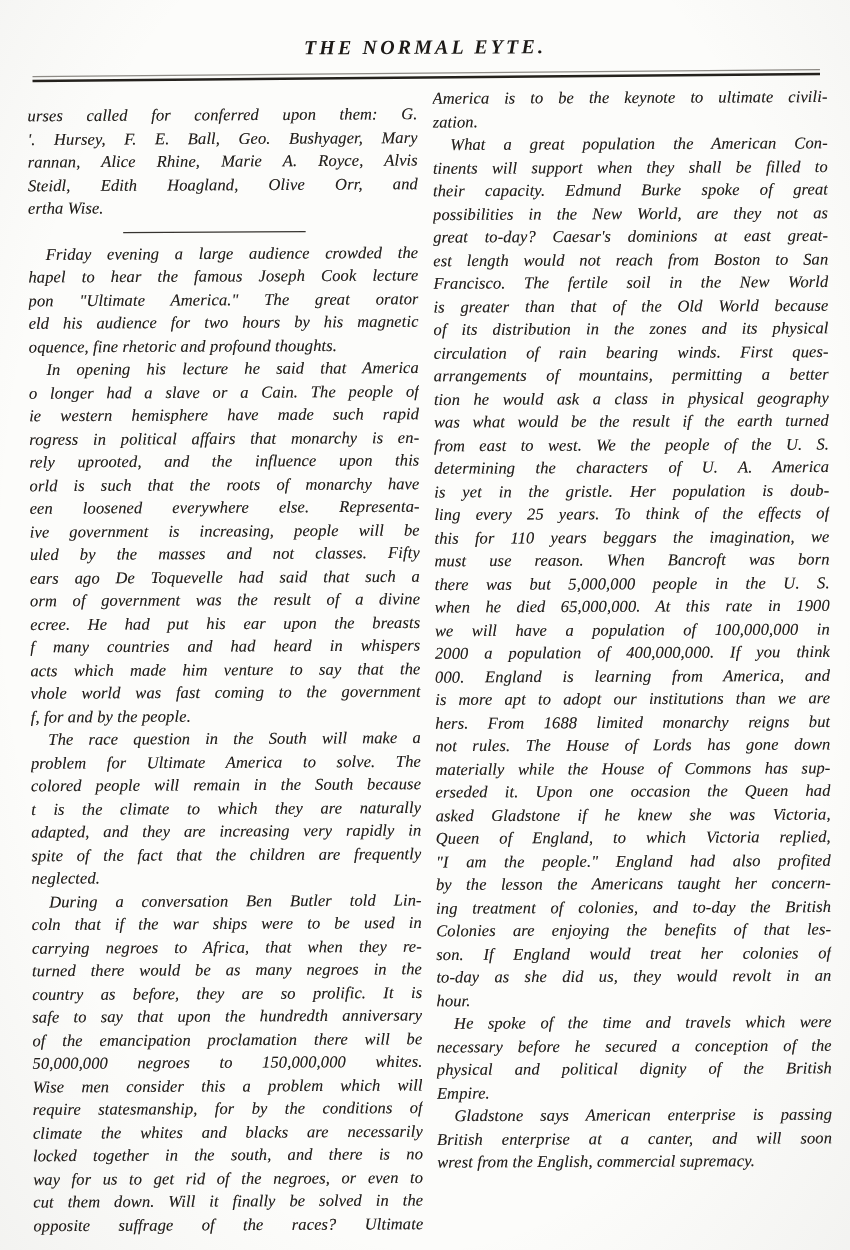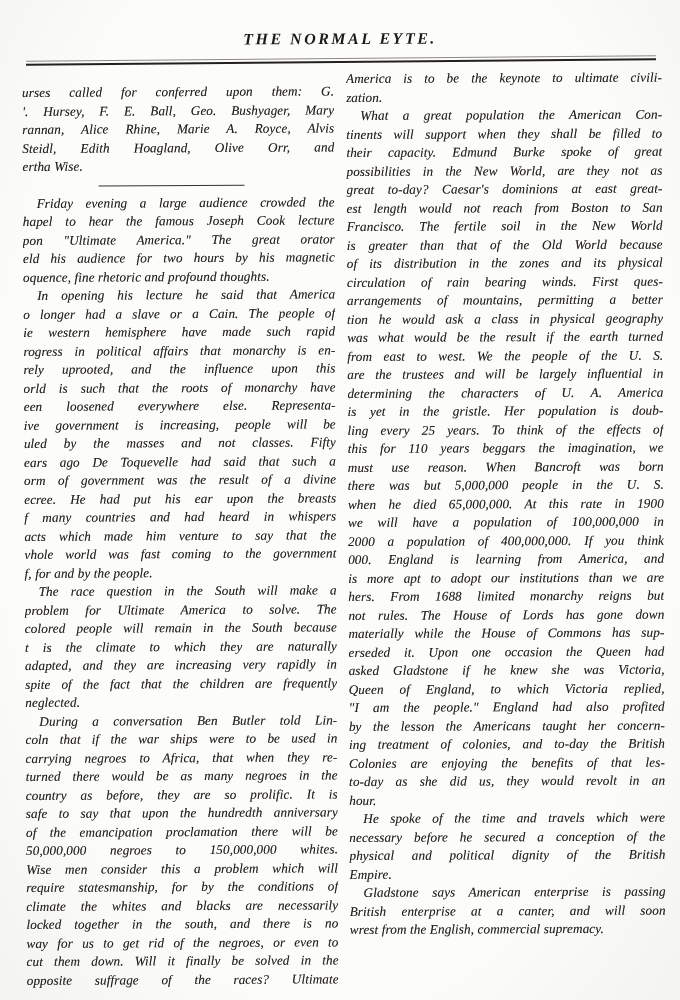--- a/index.html
+++ b/index.html
@@ -136,21 +136,20 @@
         <div class="line">great to-day? Caesar's dominions at east great-</div>
         <div class="line">est length would not reach from Boston to San</div>
         <div class="line">Francisco. The fertile soil in the New World</div>
         <div class="line">is greater than that of the Old World because</div>
         <div class="line">of its distribution in the zones and its physical</div>
         <div class="line">circulation of rain bearing winds. First ques-</div>
         <div class="line">arrangements of mountains, permitting a better</div>
         <div class="line">tion he would ask a class in physical geography</div>
         <div class="line">was what would be the result if the earth turned</div>
         <div class="line">from east to west. We the people of the U. S.</div>
-        <div class="line">are the trustees and will be largely influential in</div>
         <div class="line">determining the characters of U. A. America</div>
         <div class="line">is yet in the gristle. Her population is doub-</div>
         <div class="line">ling every 25 years. To think of the effects of</div>
         <div class="line">this for 110 years beggars the imagination, we</div>
         <div class="line">must use reason. When Bancroft was born</div>
         <div class="line">there was but 5,000,000 people in the U. S.</div>
         <div class="line">when he died 65,000,000. At this rate in 1900</div>
         <div class="line">we will have a population of 100,000,000 in</div>
         <div class="line">2000 a population of 400,000,000. If you think</div>
         <div class="line">000. England is learning from America, and</div>
@@ -158,20 +157,21 @@
         <div class="line">hers. From 1688 limited monarchy reigns but</div>
         <div class="line">not rules. The House of Lords has gone down</div>
         <div class="line">materially while the House of Commons has sup-</div>
         <div class="line">erseded it. Upon one occasion the Queen had</div>
         <div class="line">asked Gladstone if he knew she was Victoria,</div>
         <div class="line">Queen of England, to which Victoria replied,</div>
         <div class="line">"I am the people." England had also profited</div>
         <div class="line">by the lesson the Americans taught her concern-</div>
         <div class="line">ing treatment of colonies, and to-day the British</div>
         <div class="line">Colonies are enjoying the benefits of that les-</div>
+        <div class="line">son. If England would treat her colonies of</div>
         <div class="line">to-day as she did us, they would revolt in an</div>
         <div class="line last">hour.</div>
       </div>
       <div class="para">
         <div class="line ind">He spoke of the time and travels which were</div>
         <div class="line">necessary before he secured a conception of the</div>
         <div class="line">physical and political dignity of the British</div>
         <div class="line last">Empire.</div>
       </div>
       <div class="para">

